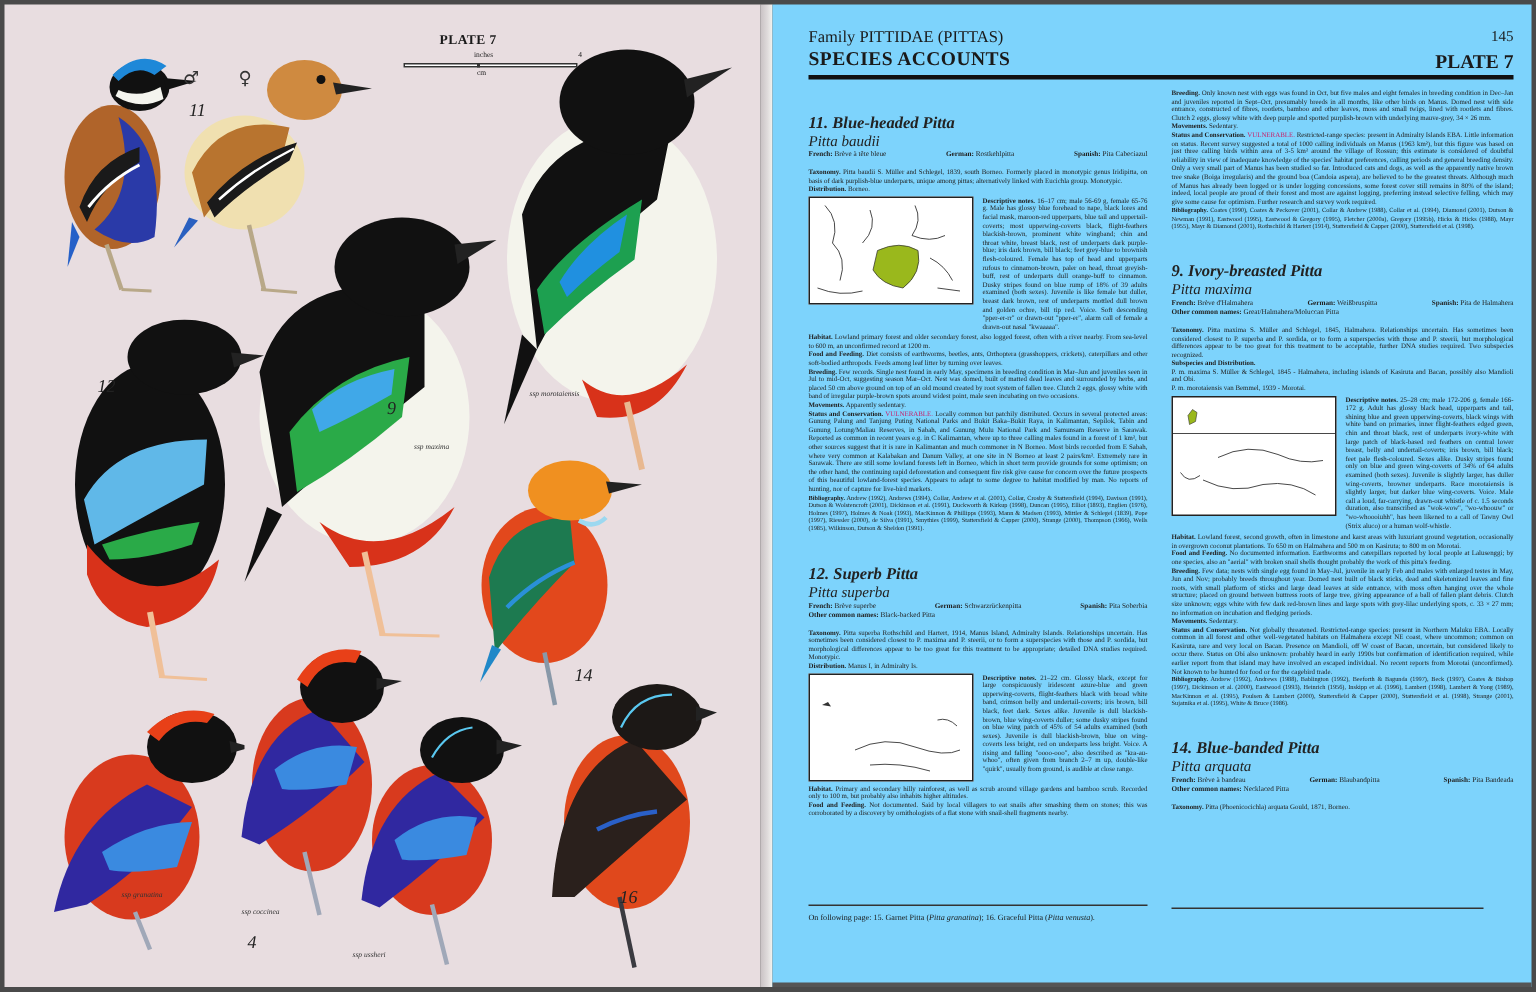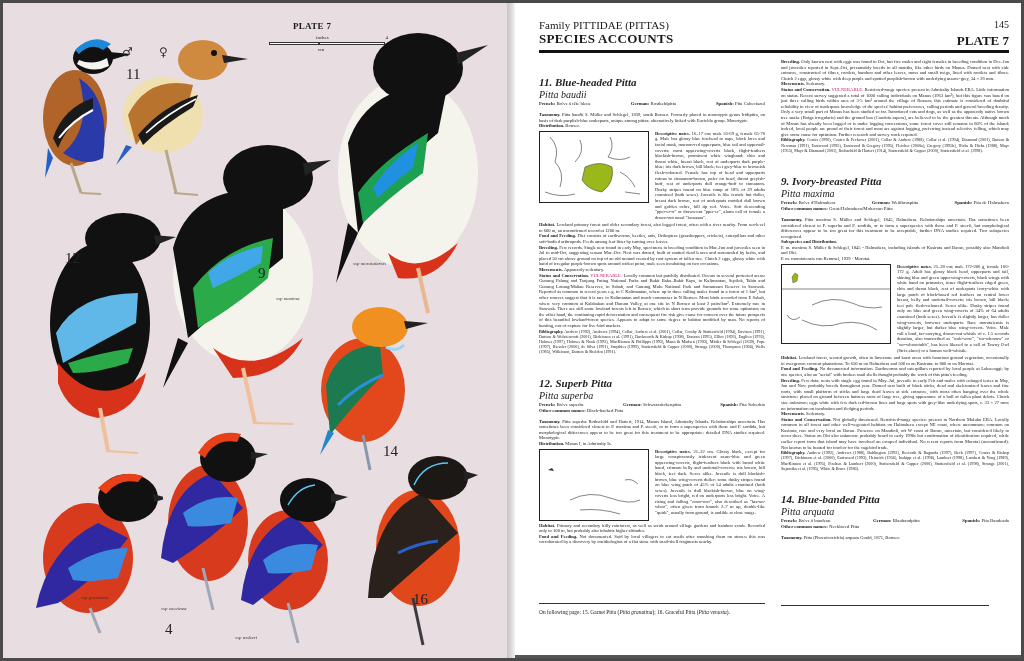--- a/index.html
+++ b/index.html
@@ -13,33 +13,33 @@
   }
   .plate-title { position: absolute; left: 290px; top: 18px; font-size: 9px; font-weight: bold; letter-spacing: 0.3px; }
   .scale { position: absolute; left: 263px; top: 30px; width: 122px; height: 30px; font-size: 5px; }
   .scale .bar { position: absolute; left: 3px; top: 9px; width: 116px; height: 3px; border: 1px solid #333; background: #fff; }
   .scale .bar::after { content: ""; position: absolute; left: 48px; top: -1px; width: 2px; height: 3px; background: #333; }
   .scale .lbl-top { position: absolute; left: 50px; top: 2px; }
   .scale .num-top { position: absolute; right: 0; top: 2px; }
   .scale .lbl-bot { position: absolute; left: 52px; top: 14px; }
   .scale .num-bot { position: absolute; right: 0; top: 14px; }
 
-  .plate-label { position: absolute; font-size: 15px; color: #222; }
+  .plate-label { position: absolute; font-size: 12px; color: #222; font-style: italic; }
   .ssp-label { position: absolute; font-size: 5px; font-style: italic; color: #333; }
   .sex-sym { position: absolute; font-size: 12px; color: #333; font-family: "DejaVu Sans", sans-serif; }
 
   .bird { position: absolute; }
 
   
   .gutter { position: absolute; left: 507px; top: 3px; width: 8px; height: 655px; background: linear-gradient(to right, #c9c2c4, #e0dcdc 60%, #f4f4f0); }
 
   
   .text-page {
     position: absolute; left: 515px; top: 3px; width: 506px; height: 655px;
-    background: #ffffff;
+    background: #7dd3fc;
   }
   .running-head { position: absolute; left: 24px; top: 16px; width: 470px; }
   .rh-family { font-size: 11px; }
   .rh-species { font-size: 13px; font-weight: bold; letter-spacing: 0.3px; }
   .rh-pagenum { position: absolute; right: 0; top: 0; font-size: 10px; text-align: right; }
   .rh-plate { position: absolute; right: 0; top: 14px; font-size: 13px; font-weight: bold; text-align: right; }
   .head-rule { position: absolute; left: 24px; top: 47px; width: 470px; height: 3px; background: #111; }
 
   .col { position: absolute; font-size: 4.6px; line-height: 5.6px; text-align: justify; color: #222; }
   .col p { margin-bottom: 0; }

